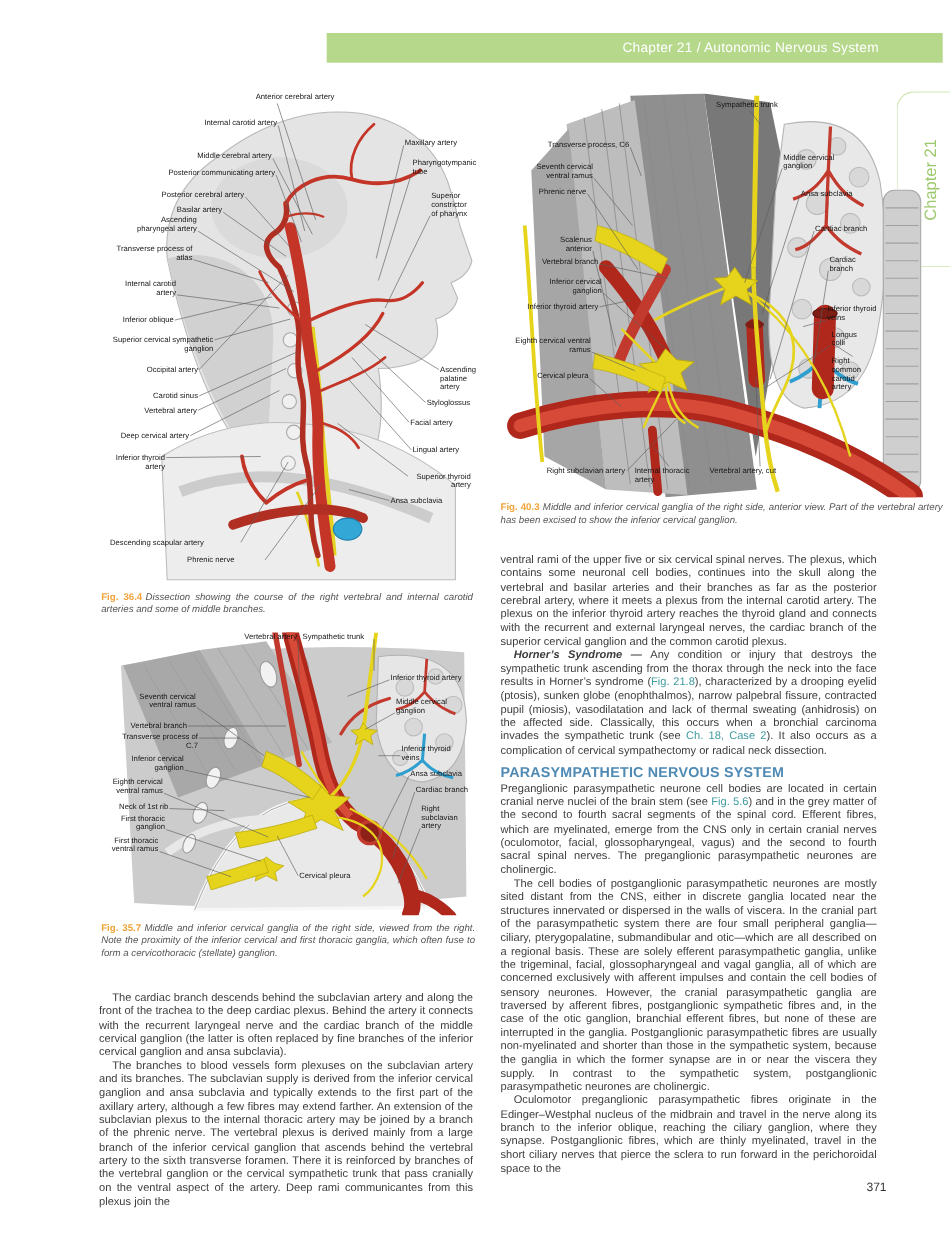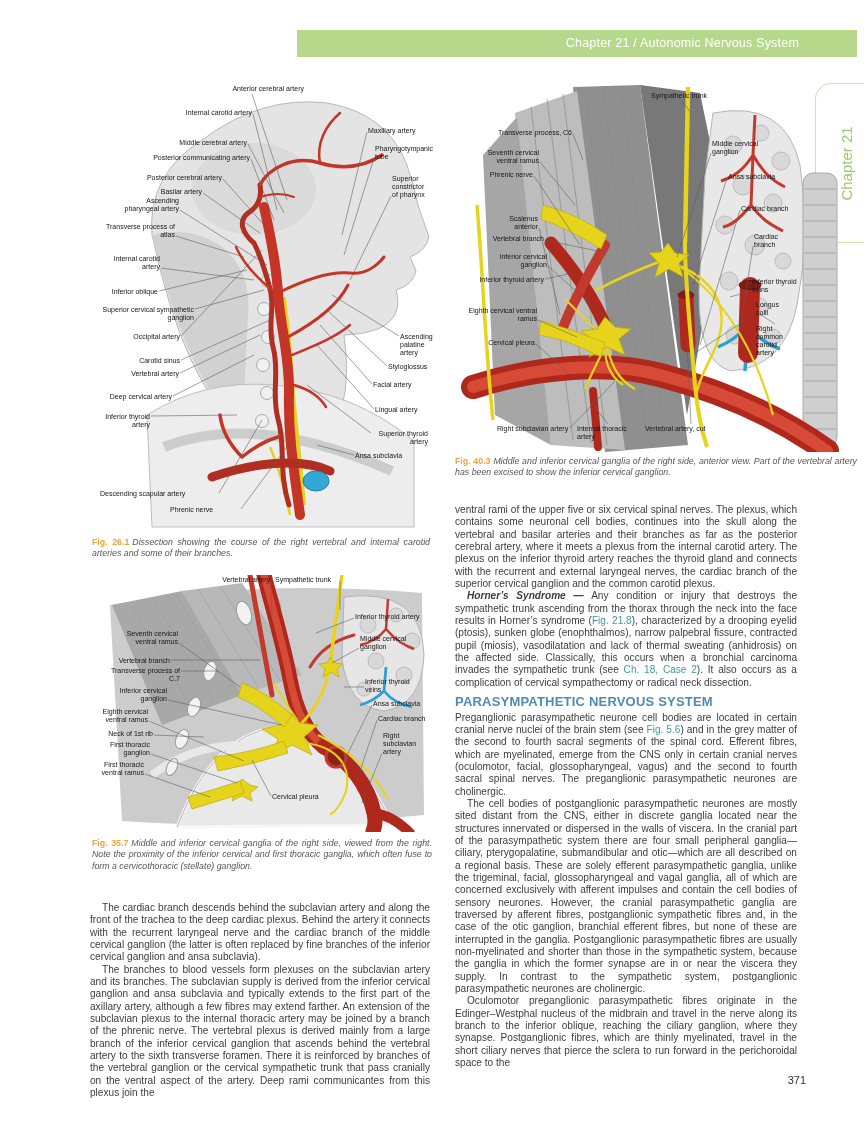--- a/index.html
+++ b/index.html
@@ -131,21 +131,21 @@
     <div class="lbl" style="left:283px;top:60px;width:56px">Pharyngotympanic tube</div>
     <div class="lbl" style="left:300px;top:90px;width:38px">Superior constrictor of pharynx</div>
     <div class="lbl" style="left:308px;top:248px;width:30px">Ascending palatine artery</div>
     <div class="lbl" style="left:296px;top:278px;width:42px">Styloglossus</div>
     <div class="lbl" style="left:281px;top:296px;width:50px">Facial artery</div>
     <div class="lbl" style="left:283px;top:321px;width:50px">Lingual artery</div>
     <div class="lbl r" style="left:280px;top:345px;width:56px">Superior thyroid artery</div>
     <div class="lbl" style="left:263px;top:367px;width:55px">Ansa subclavia</div>
   </div>
   <div class="cap" style="left:92px;top:537px;width:338px">
-    <b>Fig. 26.1</b><span>Dissection showing the course of the right vertebral and internal carotid arteries and some of their branches.</span>
+    <b>Fig. 36.4</b><span>Dissection showing the course of the right vertebral and internal carotid arteries and some of middle branches.</span>
   </div>
 
   <div class="fig" id="fig217" style="left:455px;top:85px;width:402px;height:367px">
     <svg class="art" width="402" height="367" viewBox="0 0 402 367">
       <g>
         <path d="M118,2 L185,0 L233,360 L150,367 Z" fill="#8f8f8f"></path>
         <path d="M60,28 L122,6 L170,365 L96,360 Z" fill="#bdbdbd"></path>
         <path d="M28,70 L62,32 L96,360 L40,330 Z" fill="#a6a6a6"></path>
         <path d="M185,0 L245,8 L268,120 L232,330 Z" fill="#787878"></path>
         <g stroke="#8a8a8a" stroke-width=".7">

